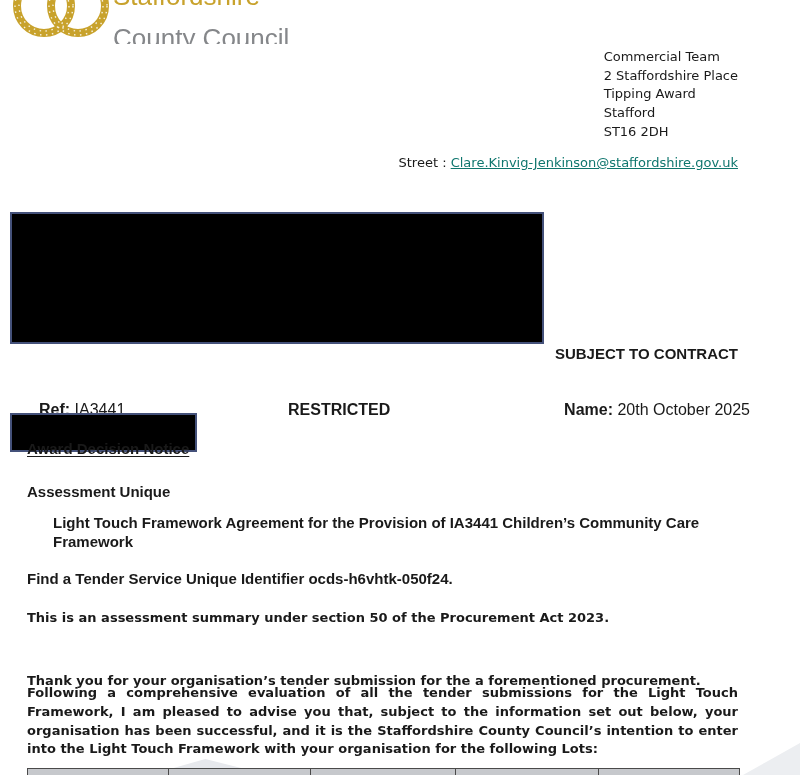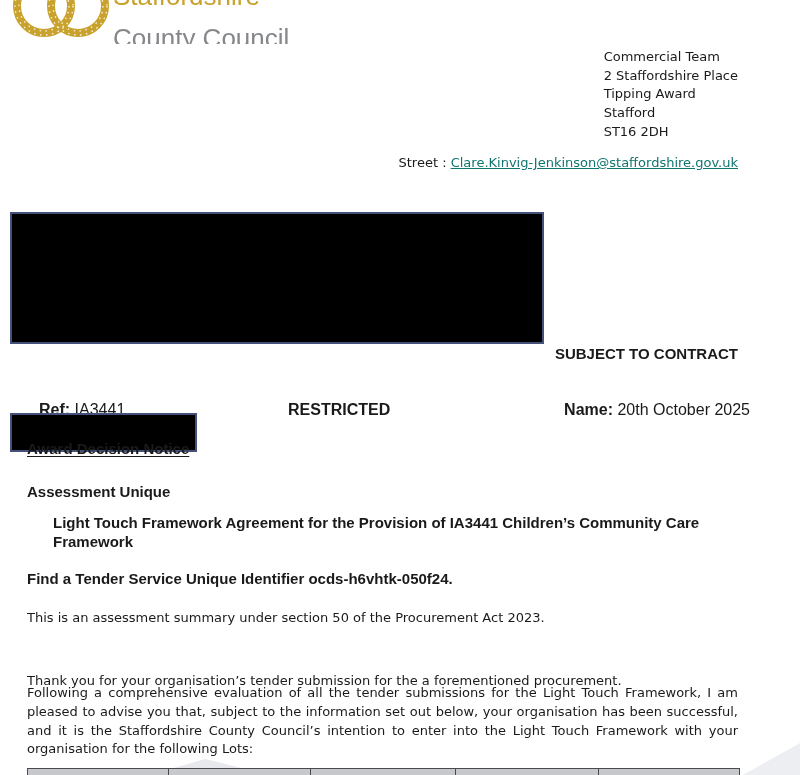--- a/index.html
+++ b/index.html
@@ -29,21 +29,21 @@
   .refrow{top:379px;left:39px;width:711px;font-size:16px;margin-top:22px;}
   .refrow .restricted{position:absolute;left:249px;top:0;}
   .refrow .dateblock{position:absolute;right:0;top:0;}
   
   .ctr{left:27px;width:711px;text-align:left;font-size:15px;}
   .award{top:440px;text-decoration:underline;text-underline-offset:2px;}
   .assessment{top:483px;}
   .framework{top:513px;left:53px;width:660px;line-height:19px;}
   .fts{top:570px;}
   
-  .para{left:27px;width:711px;line-height:18.8px;}
+  .para{left:27px;width:711px;line-height:18.8px;font-weight:bold;}
   .p1{top:609px;}
   .p2{top:672px;}
   .p3{top:684px;text-align:justify;}
   
   .wm{z-index:0;}
   .wm-tri{left:163px;top:759px;width:90px;height:12px;background:#E7E9ED;
           clip-path:polygon(47% 0,100% 100%,0 100%);}
   .wm-corner{right:0;top:743px;width:57px;height:32px;background:#ECEEF1;
           clip-path:polygon(100% 0,100% 100%,0 100%);}
   

